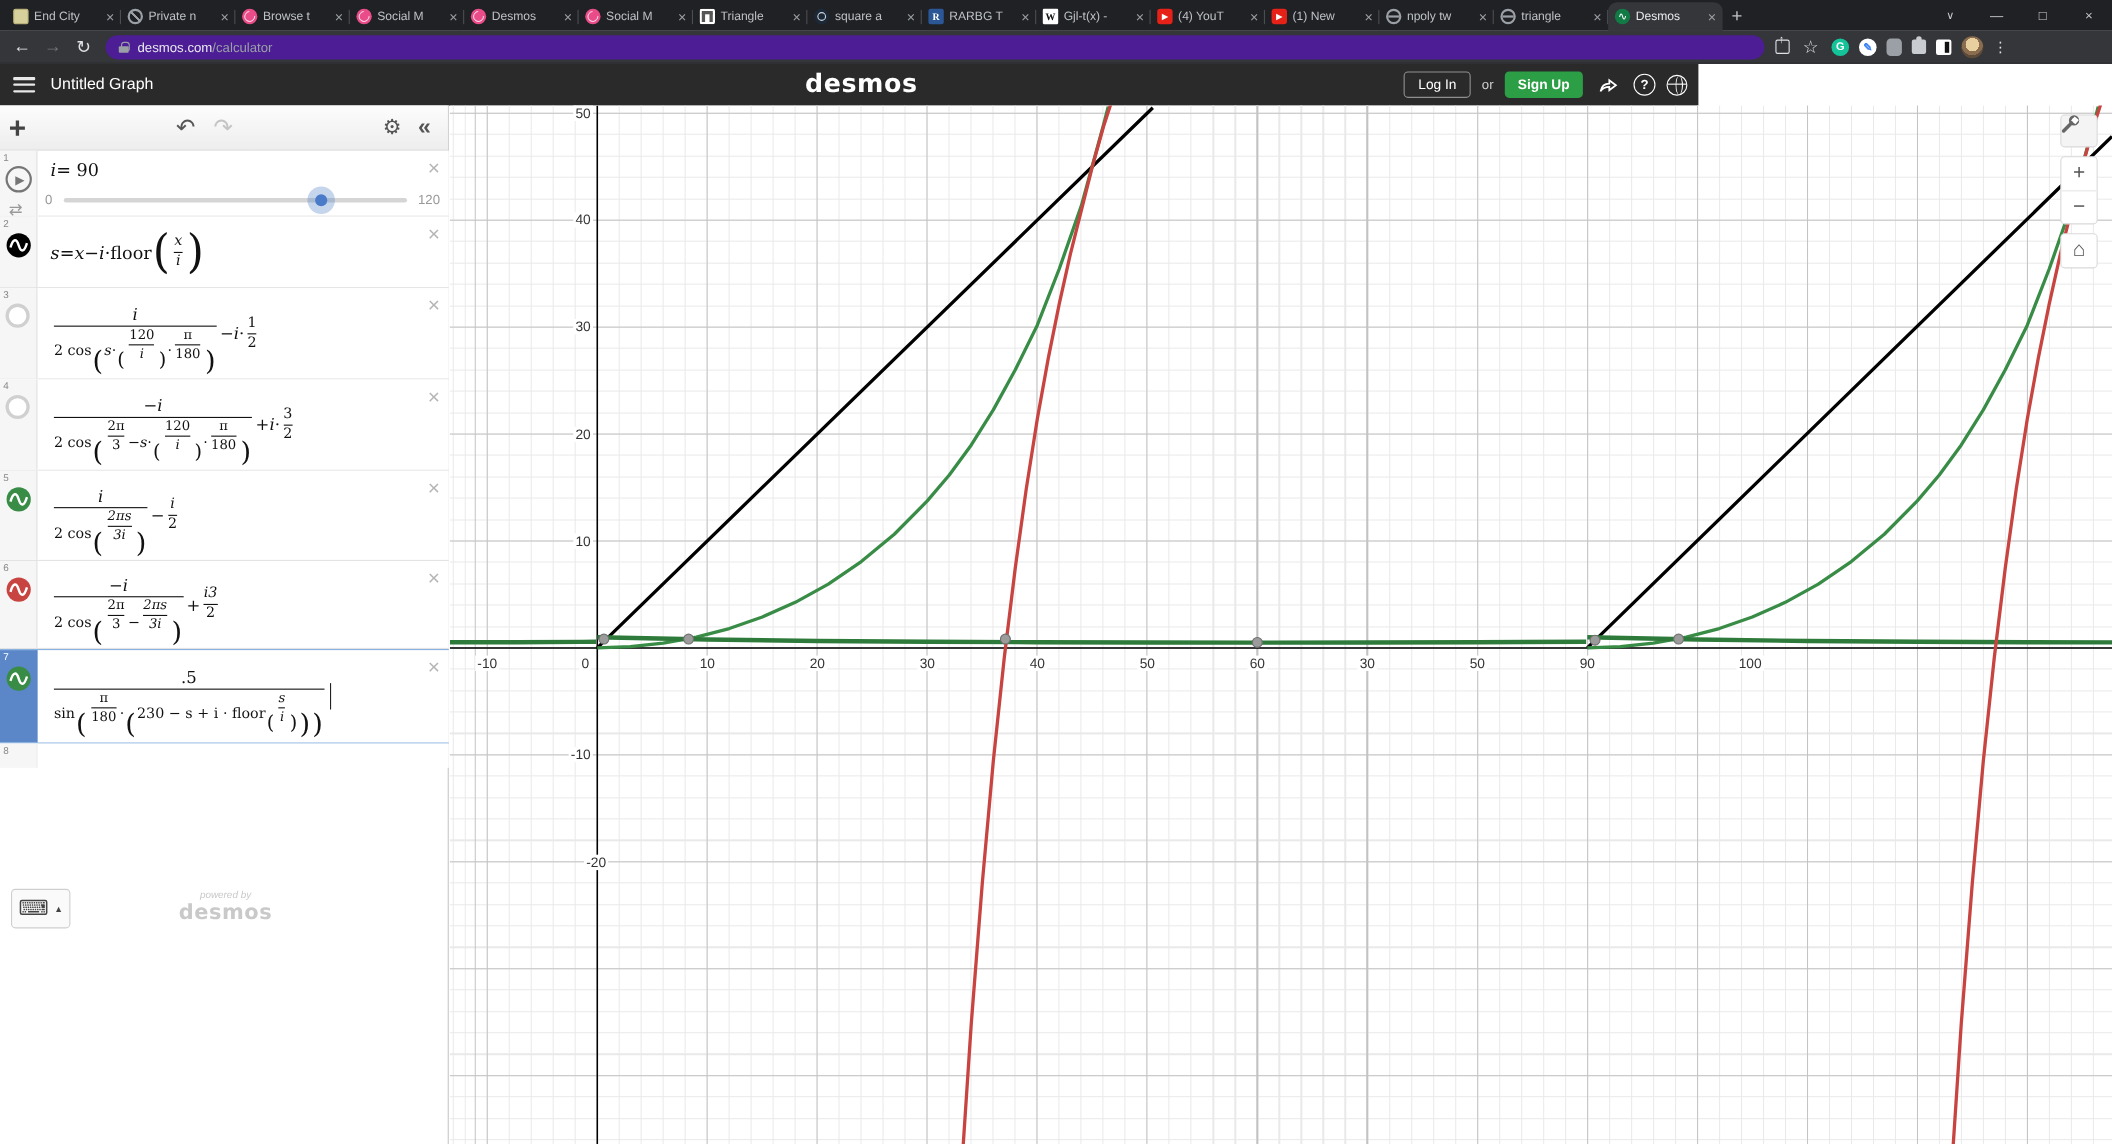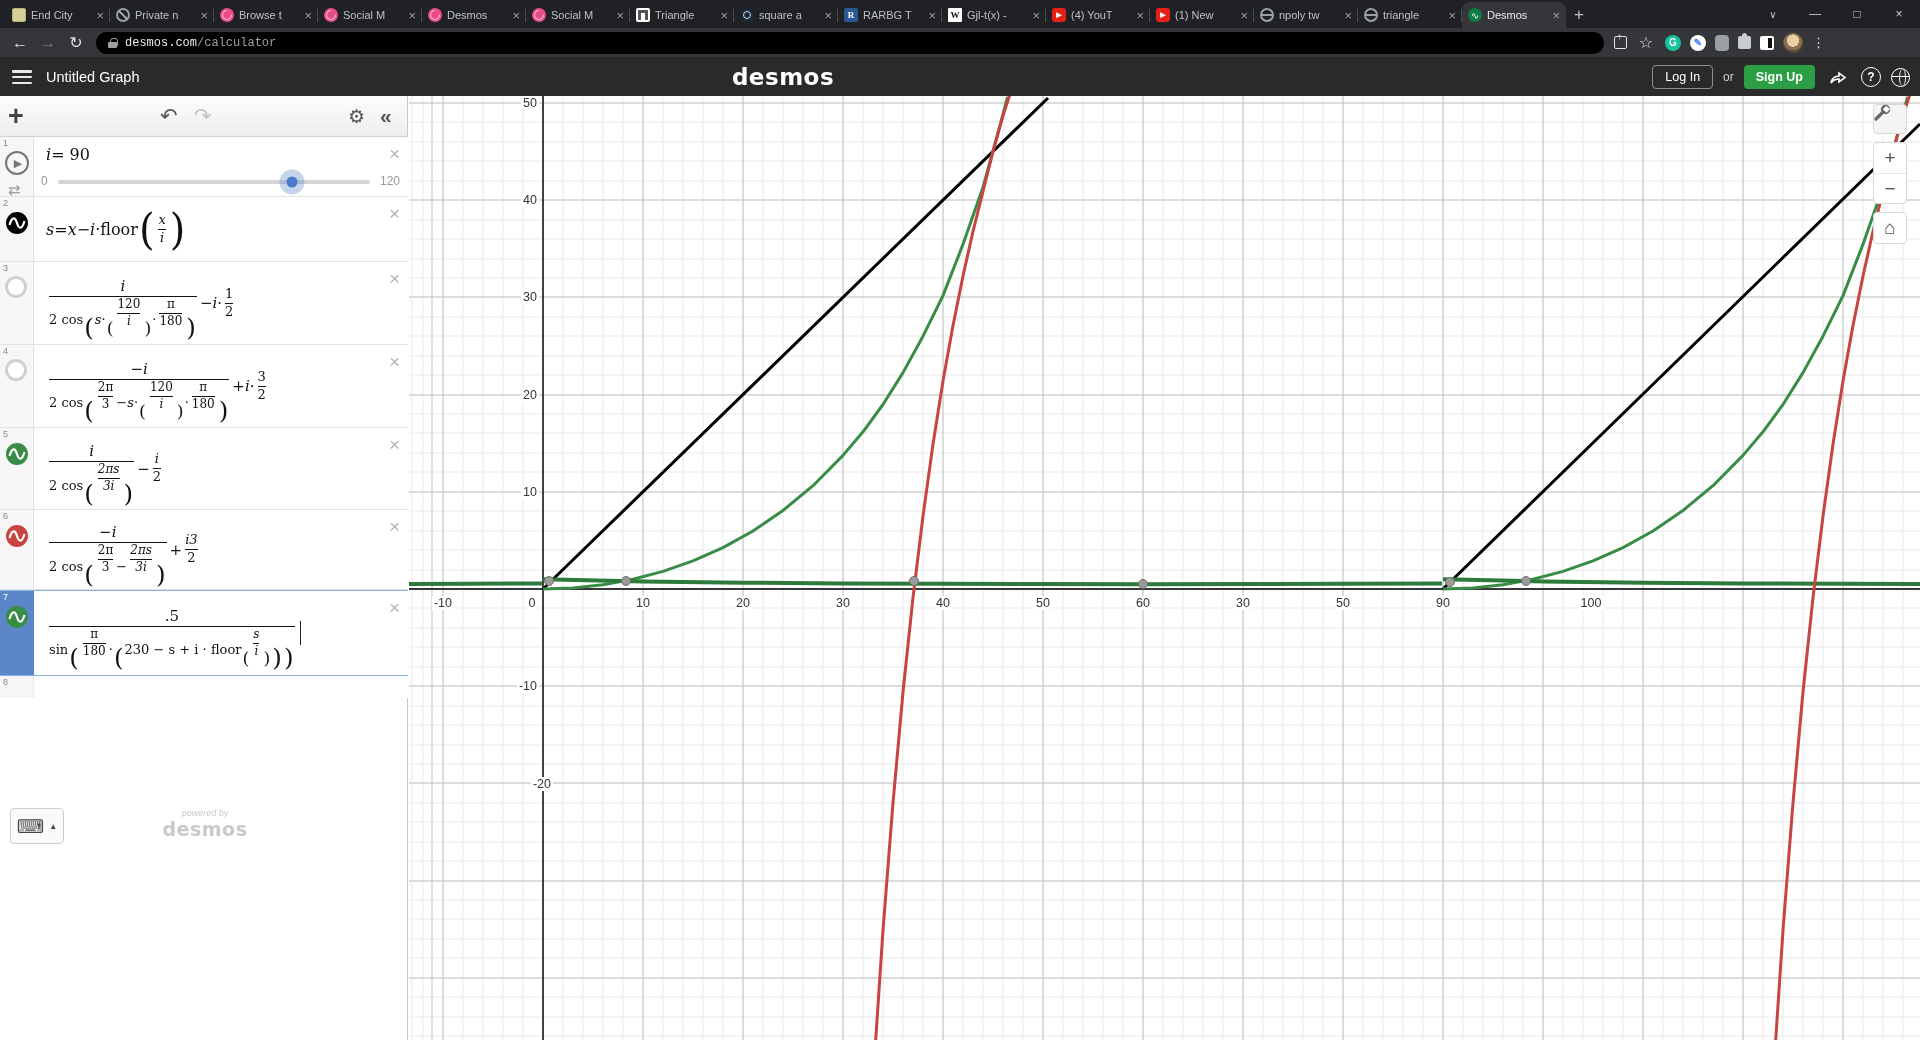--- a/index.html
+++ b/index.html
@@ -44,22 +44,22 @@
   .win-controls { position:absolute; right:0; top:0; height:28px; display:flex; }
   .win-btn { width:42px; height:28px; color:#c7cacd; display:flex; align-items:center; justify-content:center;
     font-size:12px; cursor:pointer; }
   .tabsearch { position:absolute; right:132px; top:0; height:28px; width:30px; color:#c7cacd;
     display:flex; align-items:center; justify-content:center; font-size:10px; cursor:pointer; }
 
   .navbar { position:absolute; left:0; top:28px; width:1920px; height:30px; background:#35363a;
     display:flex; align-items:center; border-bottom:1px solid #27292c; }
   .nav-icon { color:#dee1e6; font-size:16px; width:28px; text-align:center; cursor:pointer; flex:none; }
   .nav-icon.disabled { color:#71757a; }
-  .url-pill { height:22px; background:#000000; border-radius:12px; margin-left:6px; flex:0 0 1508px;
-    display:flex; align-items:center; padding:0 12px; gap:8px;font-family:Liberation Mono, monospace; }
+  .url-pill { height:22px; background:#4c1d95; border-radius:12px; margin-left:6px; flex:0 0 1508px;
+    display:flex; align-items:center; padding:0 12px; gap:8px; }
   .lock-icon { width:9px; height:10px; position:relative; flex:none; }
   .lock-icon::before { content:""; position:absolute; left:1.5px; top:0; width:6px; height:6px;
     border:1.5px solid #9aa0a6; border-radius:3px 3px 0 0; }
   .lock-icon::after { content:""; position:absolute; left:0; top:4px; width:9px; height:6px;
     background:#9aa0a6; border-radius:1px; }
   .url-text { font-size:12px; color:#e8eaed; }
   .url-text .path { color:#9aa0a6; }
   .nav-right { display:flex; align-items:center; gap:9px; margin-left:10px; }
   .share-box { width:13px; height:13px; border:1.5px solid #dee1e6; border-radius:2px; position:relative; }
   .share-box::after { content:"↑"; position:absolute; left:2px; top:-6px; color:#dee1e6; font-size:10px; background:transparent; }
@@ -71,21 +71,21 @@
   .puzzle { width:13px; height:13px; background:#c9ccd1; border-radius:2px; position:relative; }
   .puzzle::after { content:""; position:absolute; left:4px; top:-3px; width:5px; height:5px;
     background:#c9ccd1; border-radius:50%; }
   .bw-square { width:14px; height:14px; background:#fff; border-radius:2px; position:relative; }
   .bw-square::after { content:""; position:absolute; right:2px; top:2px; bottom:2px; width:4px; background:#111; }
   .avatar { width:20px; height:20px; border-radius:50%;
     background:radial-gradient(circle at 50% 38%, #e8cf9f 0 38%, #8a6d4f 39% 60%, #5d4a38 61%); }
   .dots-v { color:#dee1e6; font-size:13px; letter-spacing:0; line-height:4px; text-align:center; width:10px; }
 
   
-  .dheader { position:absolute; left:0; top:58px; width:1920px; height:38px; background:#2a2a2b;
+  .dheader { position:absolute; left:0; top:58px; width:1544px; height:38px; background:#2a2a2b;
     display:flex; align-items:center; color:#fff; }
   .hamburger { width:20px; height:14px; margin:0 14px 0 12px; display:flex; flex-direction:column;
     justify-content:space-between; cursor:pointer; }
   .hamburger span { height:2.5px; background:#e8e8e8; border-radius:1px; }
   .gtitle { font-size:14.5px; color:#ffffff; cursor:pointer; }
   .brand { position:absolute; left:708px; width:150px; text-align:center; font-size:23px;
     letter-spacing:0.5px; color:#fff; font-weight:bold; font-family:"DejaVu Sans",sans-serif; }
   .dh-right { position:absolute; right:10px; display:flex; align-items:center; gap:10px; }
   .login-btn { border:1px solid #8f8f8f; border-radius:4px; padding:4px 12px; font-size:12.5px;
     color:#fff; cursor:pointer; }

